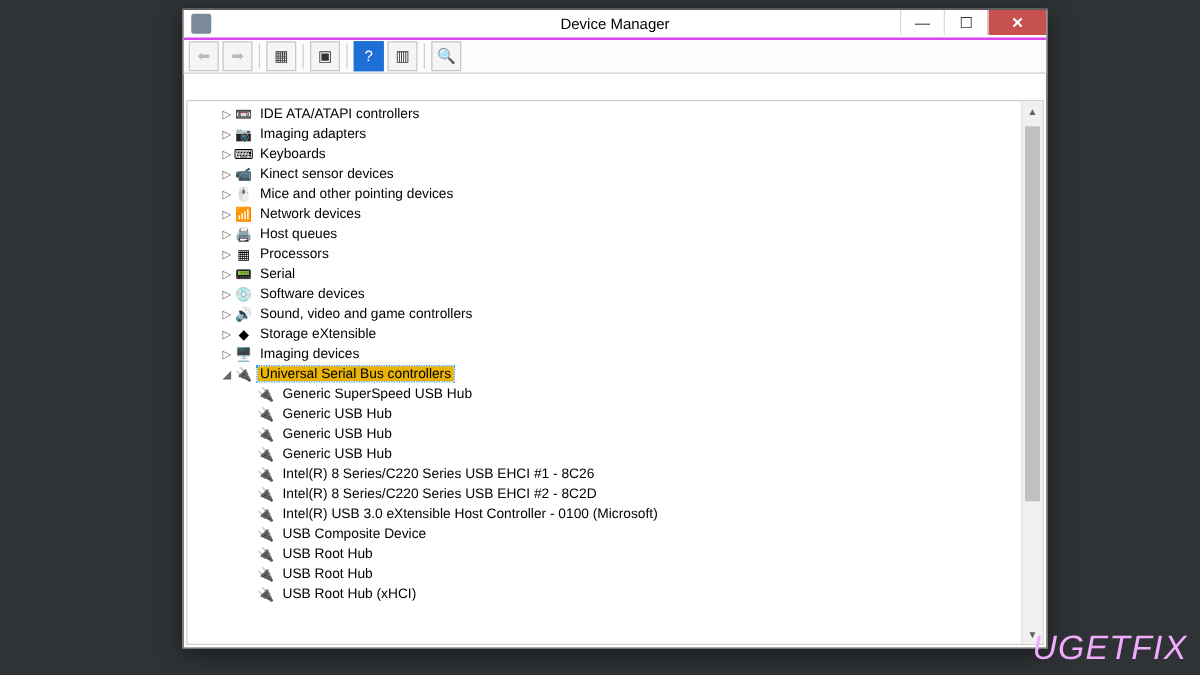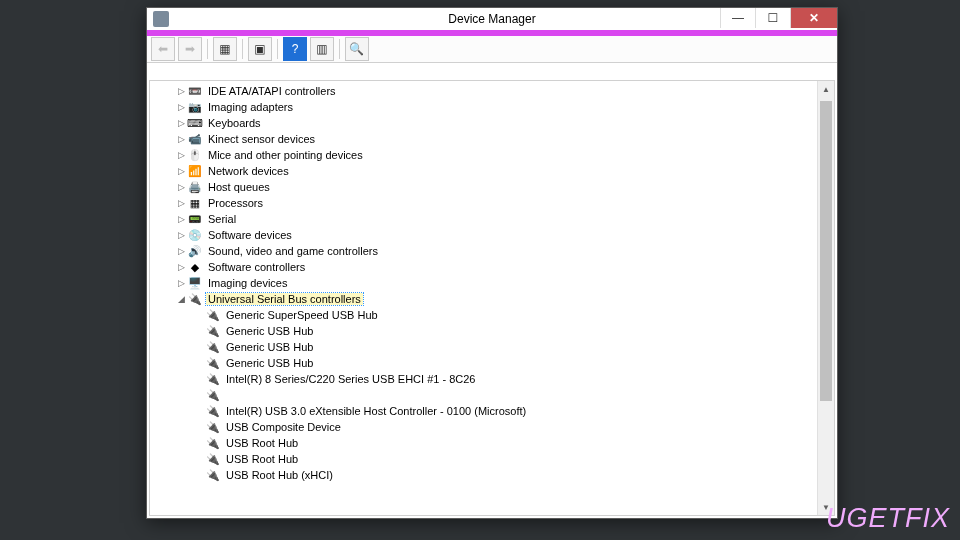--- a/index.html
+++ b/index.html
@@ -1,17 +1,17 @@
 <!DOCTYPE html>
 <html><head>
 <meta charset="utf-8">
 <style>
 html,body{margin:0;padding:0;width:960px;height:540px;background:#2f3336;font-family:"Segoe UI",Tahoma,sans-serif;font-size:11px;overflow:hidden}
 .window{position:absolute;left:146px;top:7px;width:690px;height:510px;background:#fff;border:1px solid #5a5a5a;box-shadow:0 4px 18px rgba(0,0,0,.5)}
-.titlebar{height:22px;background:#fff;border-bottom:6px solid #d946ef;display:flex;align-items:center;position:relative}
+.titlebar{height:22px;background:#fff;border-bottom:2px solid #d946ef;display:flex;align-items:center;position:relative}
 .titlebar .appicon{width:16px;height:16px;margin-left:6px;background:#7a8a9a;border-radius:2px}
 .titlebar .title{position:absolute;left:0;right:0;text-align:center;font-size:12px;color:#000;pointer-events:none}
 .winbtns{position:absolute;right:0;top:0;display:flex}
 .winbtn{width:34px;height:20px;display:flex;align-items:center;justify-content:center;background:#fff;border-left:1px solid #dcdcdc;font-size:12px;color:#333}
 .winbtn.close{background:#c75050;color:#fff;width:46px;font-weight:bold}
 .menubar{height:19px;display:flex;align-items:center;padding:0 4px;border-bottom:1px solid #e0e0e0;font-size:12px;color:#000}
 .menuitem{padding:1px 6px}
 .menuitem u{text-decoration:underline}
 .toolbar{height:26px;border-bottom:1px solid #d0d0d0;display:flex;align-items:center;padding:0 4px;gap:3px;background:#fcfcfc}
 .tbtn{width:22px;height:22px;border:1px solid #c8c8c8;background:#f5f5f5;display:flex;align-items:center;justify-content:center;font-size:12px;color:#333}
@@ -19,21 +19,21 @@
 .tsep{width:1px;height:20px;background:#d0d0d0;margin:0 2px}
 .content{position:absolute;left:2px;right:2px;top:72px;bottom:2px;border:1px solid #d0d0d0;background:#fff;overflow:hidden}
 .inner{position:absolute;left:0;right:16px;top:0;bottom:0;overflow:hidden;padding:2px 0}
 .scrollbar{position:absolute;right:0;top:0;bottom:0;width:16px;background:#f0f0f0;border-left:1px solid #e0e0e0}
 .scrollbtn{width:16px;height:16px;display:flex;align-items:center;justify-content:center;font-size:8px;color:#606060}
 .thumb{position:absolute;right:2px;width:12px;background:#c0c0c0;border-radius:0}
 .node{display:flex;align-items:center;height:16px;white-space:nowrap;font-size:11px;color:#000}
 .arrow{width:11px;display:inline-flex;justify-content:center;font-size:9px;color:#666}
 .ic{width:16px;height:14px;margin-right:3px;display:inline-flex;align-items:center;justify-content:center;font-size:11px}
 .lbl{padding:0 2px}
-.sel .lbl{background:#fef9c3;outline:1px dotted #3399ff}
+.sel .lbl{background:#eab308;outline:1px dotted #3399ff}
 .watermark{position:absolute;right:10px;bottom:6px;color:#f0abfc;font-family:Arial,sans-serif;font-size:27px;letter-spacing:1px;font-style:italic}
 </style>
 </head>
 <body>
 
 <div class="window">
   <div class="titlebar">
     <div class="appicon"></div>
     <div class="title">Device Manager</div>
     <div class="winbtns">
@@ -111,21 +111,21 @@
           <span class="lbl">Software devices</span>
         </div>
         <div class="node" style="padding-left: 26px;">
           <span class="arrow">▷</span>
           <span class="ic">🔊</span>
           <span class="lbl">Sound, video and game controllers</span>
         </div>
         <div class="node" style="padding-left: 26px;">
           <span class="arrow">▷</span>
           <span class="ic">◆</span>
-          <span class="lbl">Software controllers</span>
+          <span class="lbl">Storage eXtensible</span>
         </div>
         <div class="node" style="padding-left: 26px;">
           <span class="arrow">▷</span>
           <span class="ic">🖥️</span>
           <span class="lbl">Imaging devices</span>
         </div>
         <div class="node sel" style="padding-left: 26px;">
           <span class="arrow">◢</span>
           <span class="ic">🔌</span>
           <span class="lbl">Universal Serial Bus controllers</span>
@@ -151,20 +151,21 @@
           <span class="lbl">Generic USB Hub</span>
         </div>
         <div class="node" style="padding-left: 44px;">
           <span class="arrow"></span>
           <span class="ic">🔌</span>
           <span class="lbl">Intel(R) 8 Series/C220 Series USB EHCI #1 - 8C26</span>
         </div>
         <div class="node" style="padding-left: 44px;">
           <span class="arrow"></span>
           <span class="ic">🔌</span>
+          <span class="lbl">Intel(R) 8 Series/C220 Series USB EHCI #2 - 8C2D</span>
         </div>
         <div class="node" style="padding-left: 44px;">
           <span class="arrow"></span>
           <span class="ic">🔌</span>
           <span class="lbl">Intel(R) USB 3.0 eXtensible Host Controller - 0100 (Microsoft)</span>
         </div>
         <div class="node" style="padding-left: 44px;">
           <span class="arrow"></span>
           <span class="ic">🔌</span>
           <span class="lbl">USB Composite Device</span>

